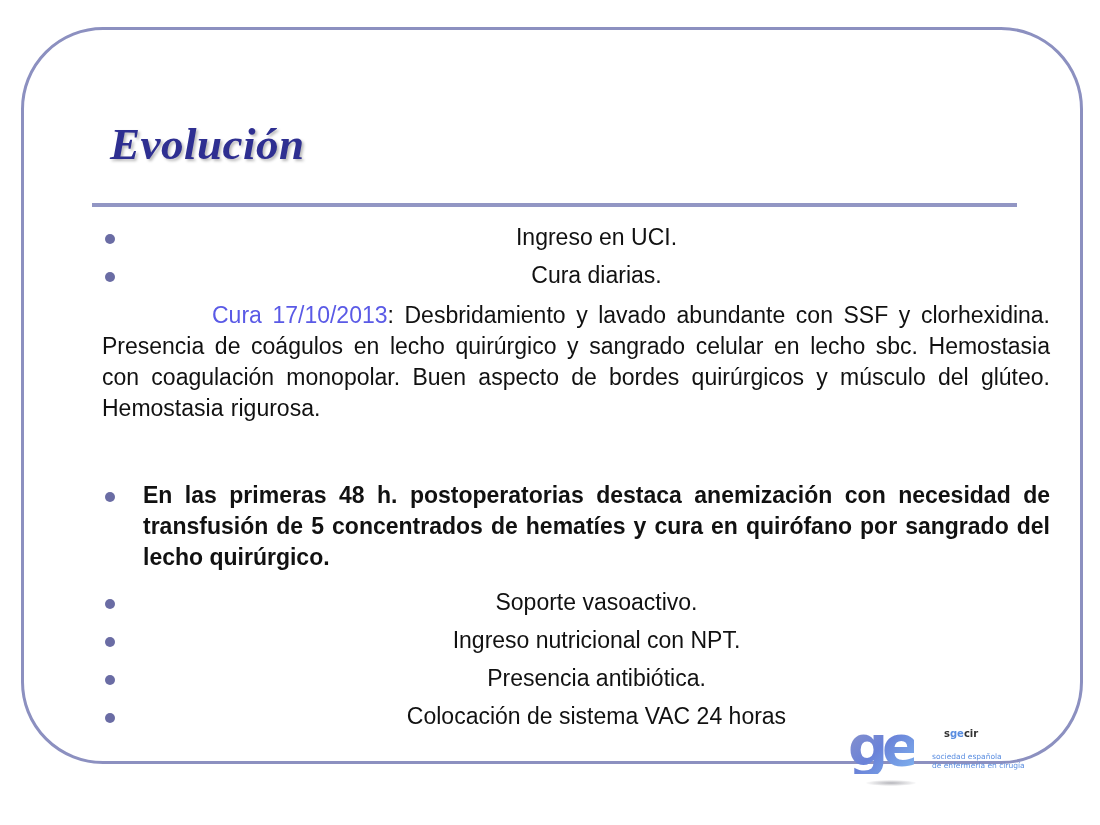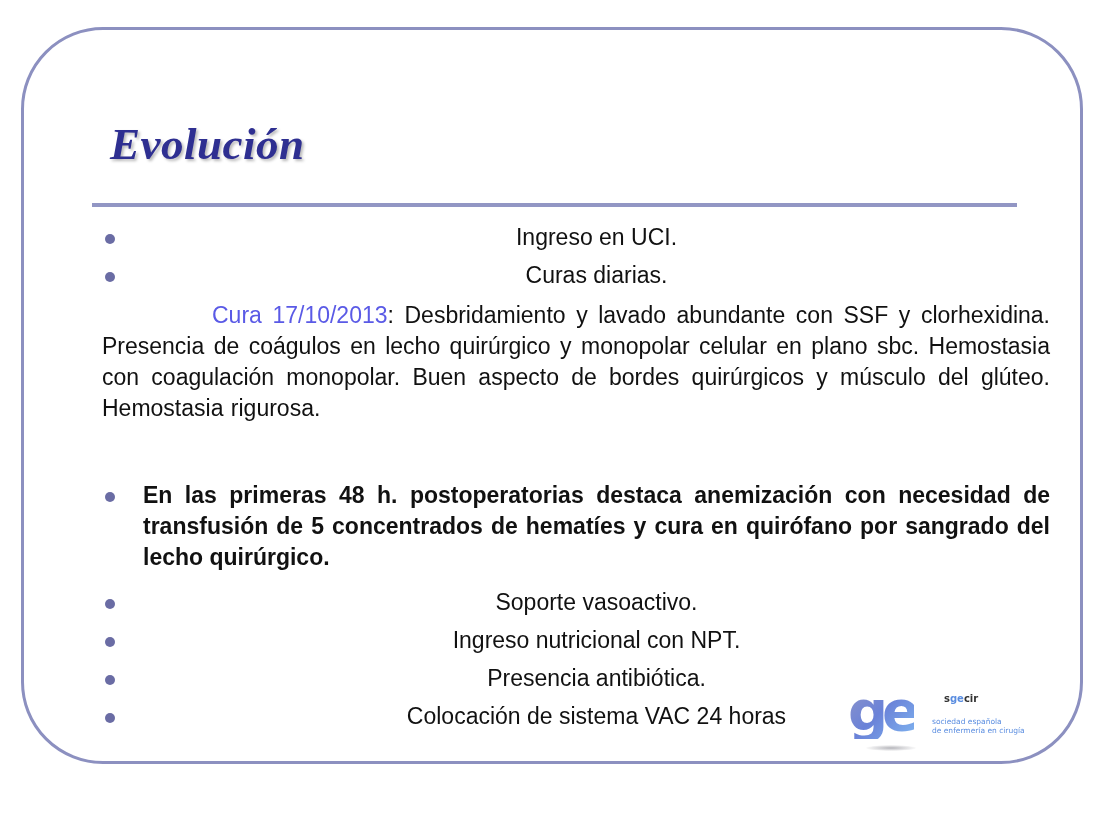--- a/index.html
+++ b/index.html
@@ -91,21 +91,21 @@
       text-align-last: left;
       word-spacing: 1px;
     }
     .para .lead {
       color: #5a5ae6;
       padding-left: 110px;
     }
     .logo {
       position: absolute;
       left: 848px;
-      top: 683px;
+      top: 718px;
       width: 180px;
       height: 72px;
     }
     .logo .ge {
       position: absolute;
       left: 0;
       top: 0;
       font-family: "DejaVu Sans", sans-serif;
       font-weight: bold;
       font-size: 56px;
@@ -156,25 +156,25 @@
   <div class="title">Evolución</div>
   <div class="divider"></div>
 
   <div class="content">
     <div class="bullet" style="top:0px;">
       <span class="dot"></span>
       <span class="text">Ingreso en UCI.</span>
     </div>
     <div class="bullet" style="top:38px;">
       <span class="dot"></span>
-      <span class="text">Curas diarias.</span>
+      <span class="text">Cura diarias.</span>
     </div>
 
     <div class="para">
-      <span class="lead">Cura 17/10/2013</span><span>: Desbridamiento y lavado abundante con SSF y clorhexidina.     Presencia de coágulos en lecho quirúrgico y monopolar celular en plano sbc.      Hemostasia con coagulación monopolar. Buen aspecto de bordes quirúrgicos y      músculo del glúteo. Hemostasia rigurosa.</span>
+      <span class="lead">Cura 17/10/2013</span><span>: Desbridamiento y lavado abundante con SSF y clorhexidina.     Presencia de coágulos en lecho quirúrgico y sangrado celular en lecho sbc.      Hemostasia con coagulación monopolar. Buen aspecto de bordes quirúrgicos y      músculo del glúteo. Hemostasia rigurosa.</span>
     </div>
 
     <div class="bullet" style="top:258px;">
       <span class="dot"></span>
       <span class="text justify">En las primeras 48 h. postoperatorias destaca anemización con necesidad de transfusión de 5 concentrados de hematíes y cura en quirófano por sangrado del lecho quirúrgico.</span>
     </div>
     <div class="bullet" style="top:365px;">
       <span class="dot"></span>
       <span class="text">Soporte vasoactivo.</span>
     </div>

